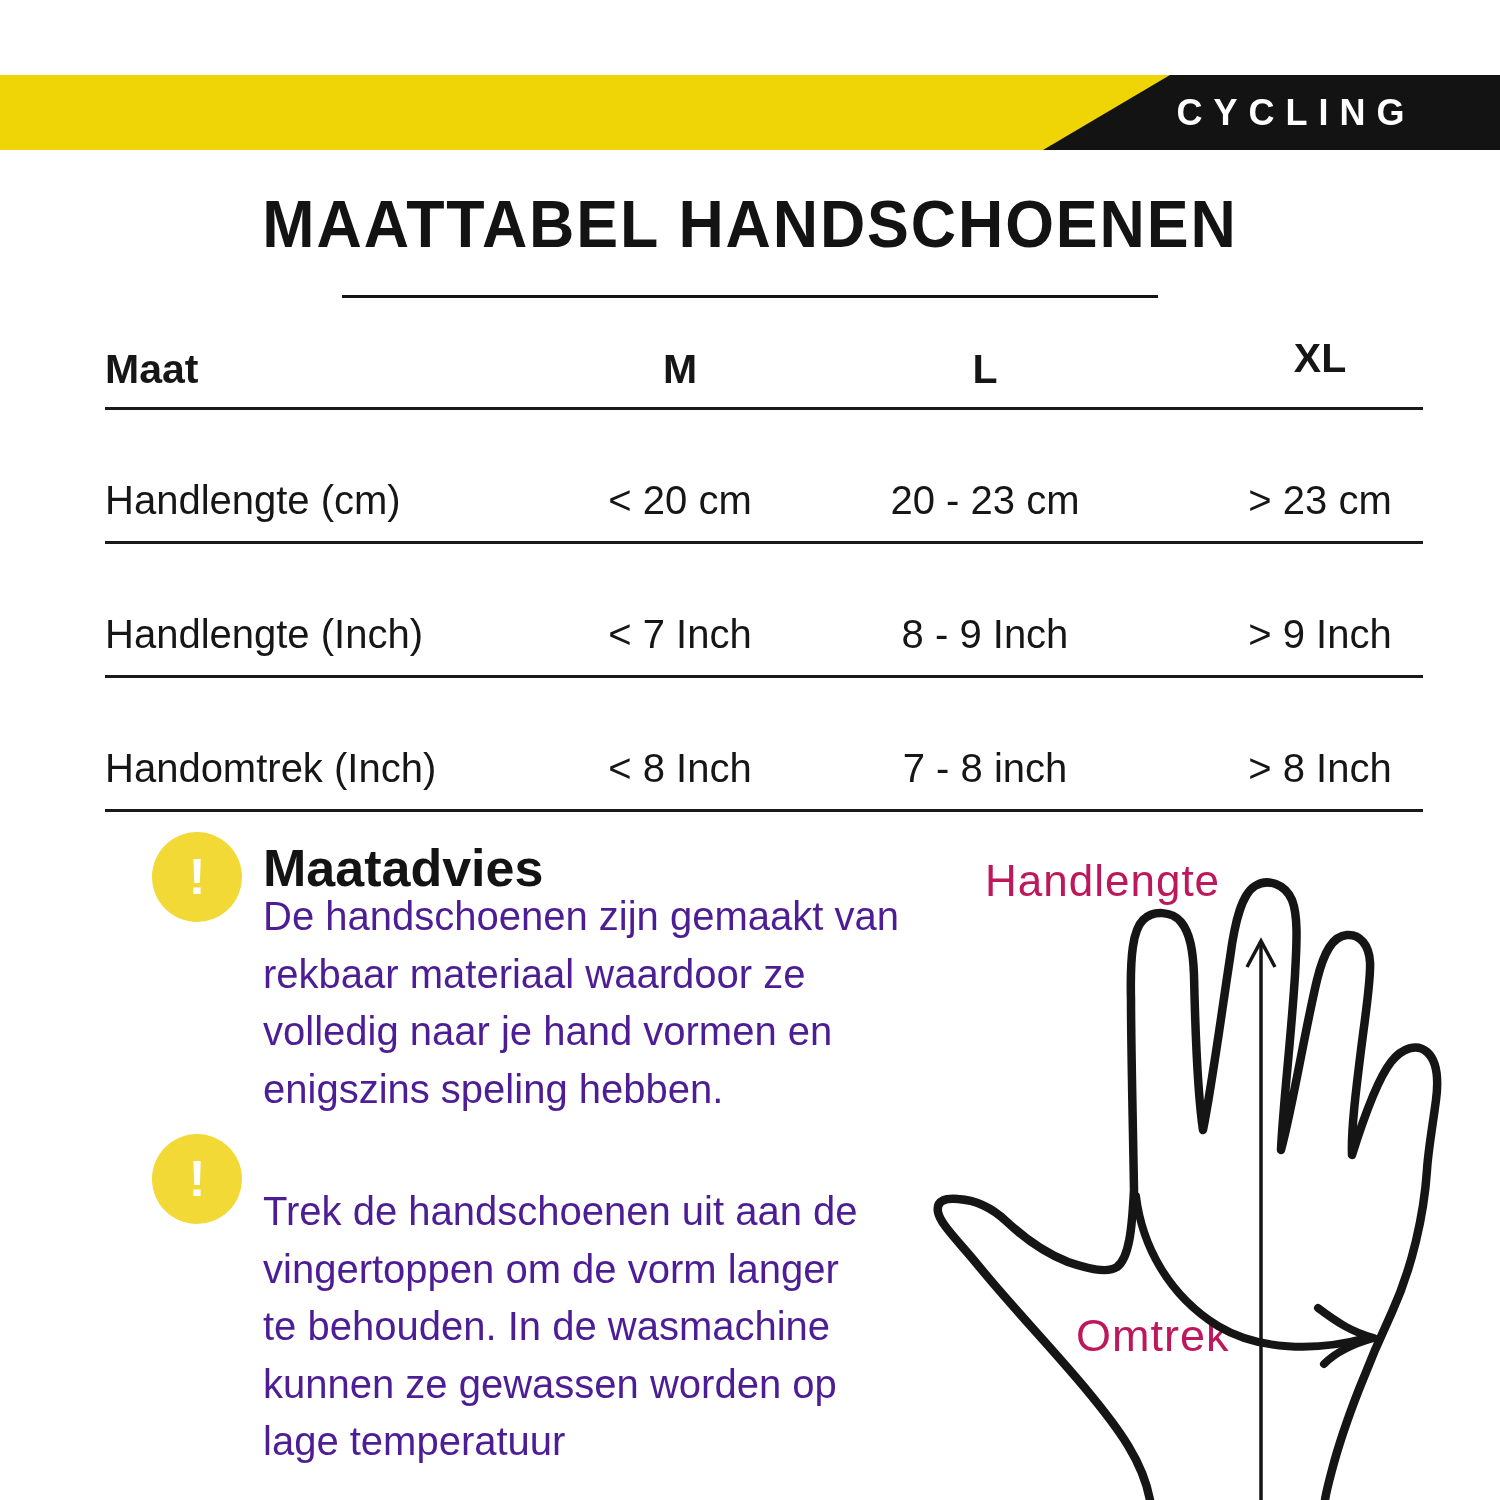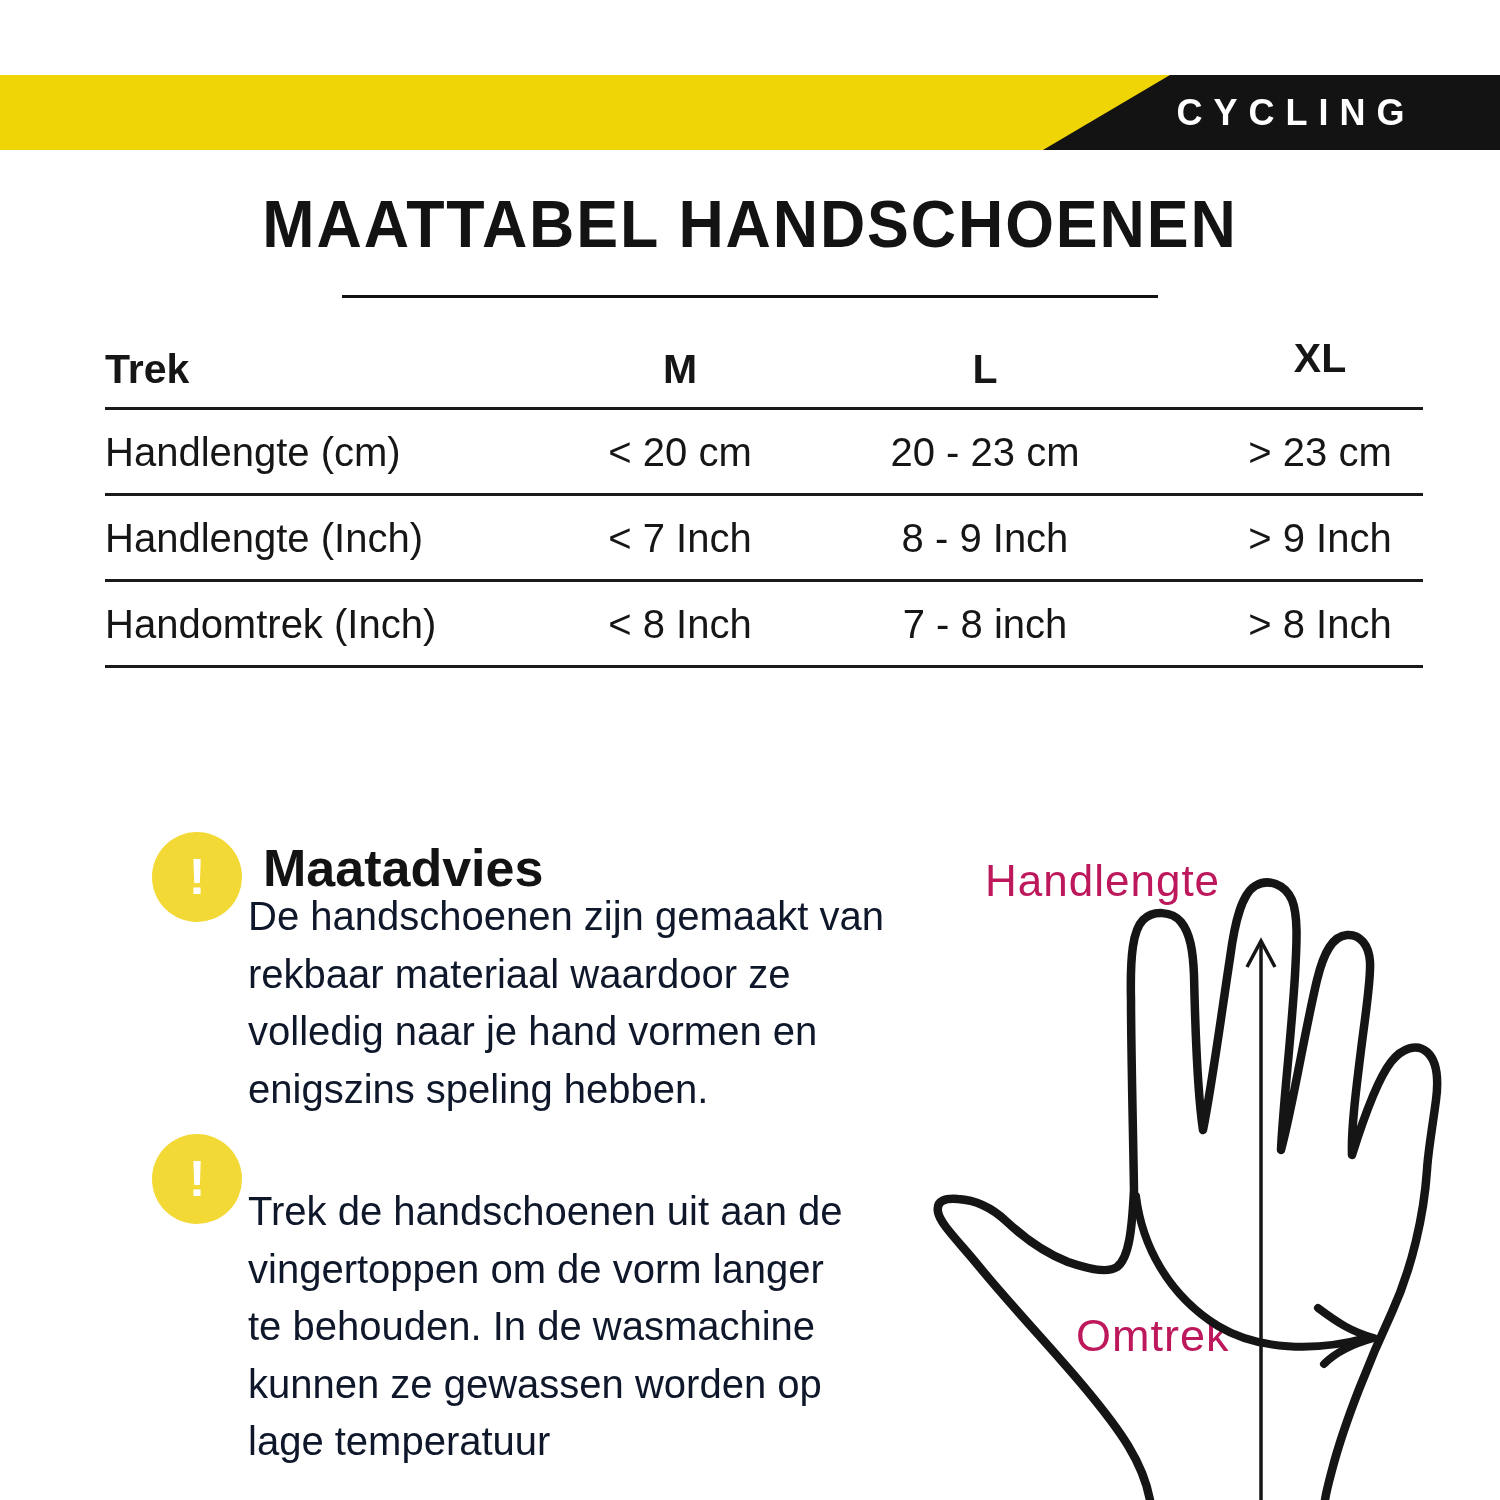--- a/index.html
+++ b/index.html
@@ -15,53 +15,53 @@
     text-align:center;color:#ffffff;font-weight:bold;font-size:36px;letter-spacing:11px;}
   
   .title{position:absolute;left:0;top:186px;width:1500px;text-align:center;
     font-size:66px;font-weight:bold;letter-spacing:2px;transform:scaleX(0.95);transform-origin:center;
     color:#131313;}
   .title-rule{position:absolute;left:342px;top:295px;width:816px;height:3px;background:#131313;}
   
   .size-table{position:absolute;left:105px;top:330px;width:1318px;}
   .t-row{position:relative;border-bottom:3px solid #1a1a1a;}
   .t-row.header{height:77px;border-bottom:3px solid #1a1a1a;}
-  .t-row.data{height:83px;}
+  .t-row.data{height:83px;margin-top:48px;}
   .cell{position:absolute;top:50%;transform:translateY(-50%);font-size:40px;white-space:nowrap;}
   .cell.lbl{left:0;width:450px;text-align:left;}
   .cell.c-m{left:450px;width:250px;text-align:center;}
   .cell.c-l{left:730px;width:300px;text-align:center;}
   .cell.c-xl{left:1065px;width:300px;text-align:center;}
   .t-row.header .cell{font-weight:bold;font-size:41px;}
   .t-row.header .cell.c-xl{top:36%;}
   
   .note-badge{position:absolute;width:90px;height:90px;border-radius:50%;background:#F2D935;
     color:#ffffff;font-weight:bold;font-size:50px;text-align:center;line-height:90px;}
   .note-title{position:absolute;left:263px;font-size:52px;font-weight:bold;color:#131313;white-space:nowrap;}
-  .note-body{position:absolute;left:248px;width:660px;font-size:40px;line-height:57.5px;
-    color:#0f172a;white-space:pre-line;}
+  .note-body{position:absolute;left:263px;width:660px;font-size:40px;line-height:57.5px;
+    color:#4c1d95;white-space:pre-line;}
   
   .diag-label{position:absolute;font-size:44px;color:#be185d;white-space:nowrap;letter-spacing:1px;}
 </style>
 </head>
 <body>
 
 <div id="canvas">
 
   <div class="banner">
     <div class="banner-wedge"></div>
     <div class="banner-label">CYCLING</div>
   </div>
 
   <div class="title">MAATTABEL HANDSCHOENEN</div>
   <div class="title-rule"></div>
 
   <div class="size-table">
     <div class="t-row header">
-      <span class="cell lbl">Trek</span>
+      <span class="cell lbl">Maat</span>
       <span class="cell c-m">M</span>
       <span class="cell c-l">L</span>
       <span class="cell c-xl">XL</span>
     </div>
     <div class="t-row data">
       <span class="cell lbl">Handlengte (cm)</span>
       <span class="cell c-m">&lt; 20 cm</span>
       <span class="cell c-l">20 - 23 cm</span>
       <span class="cell c-xl">&gt; 23 cm</span>
     </div>

